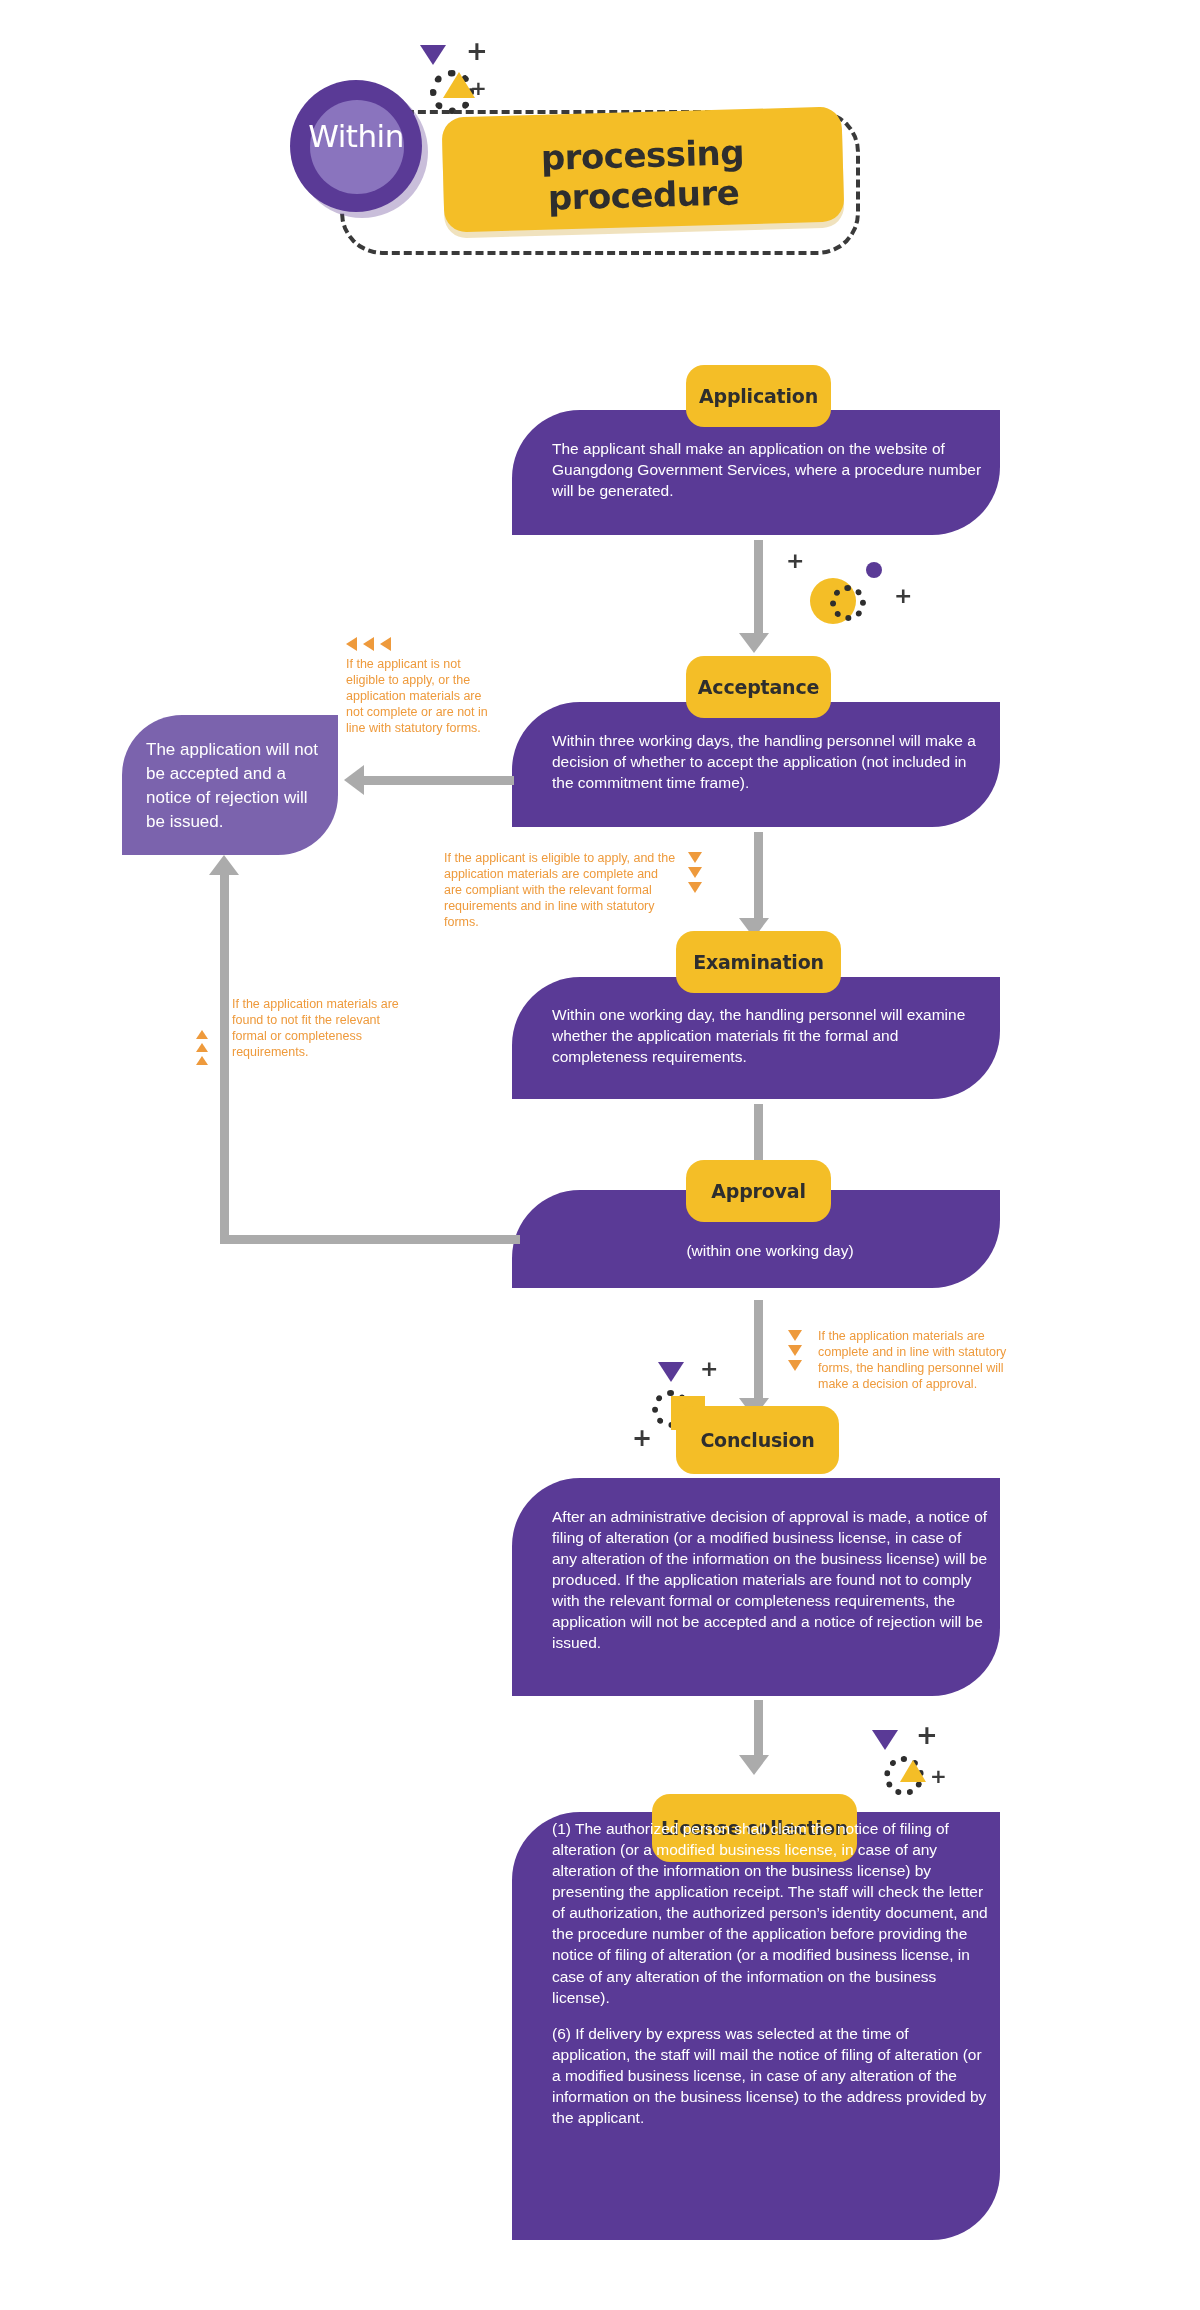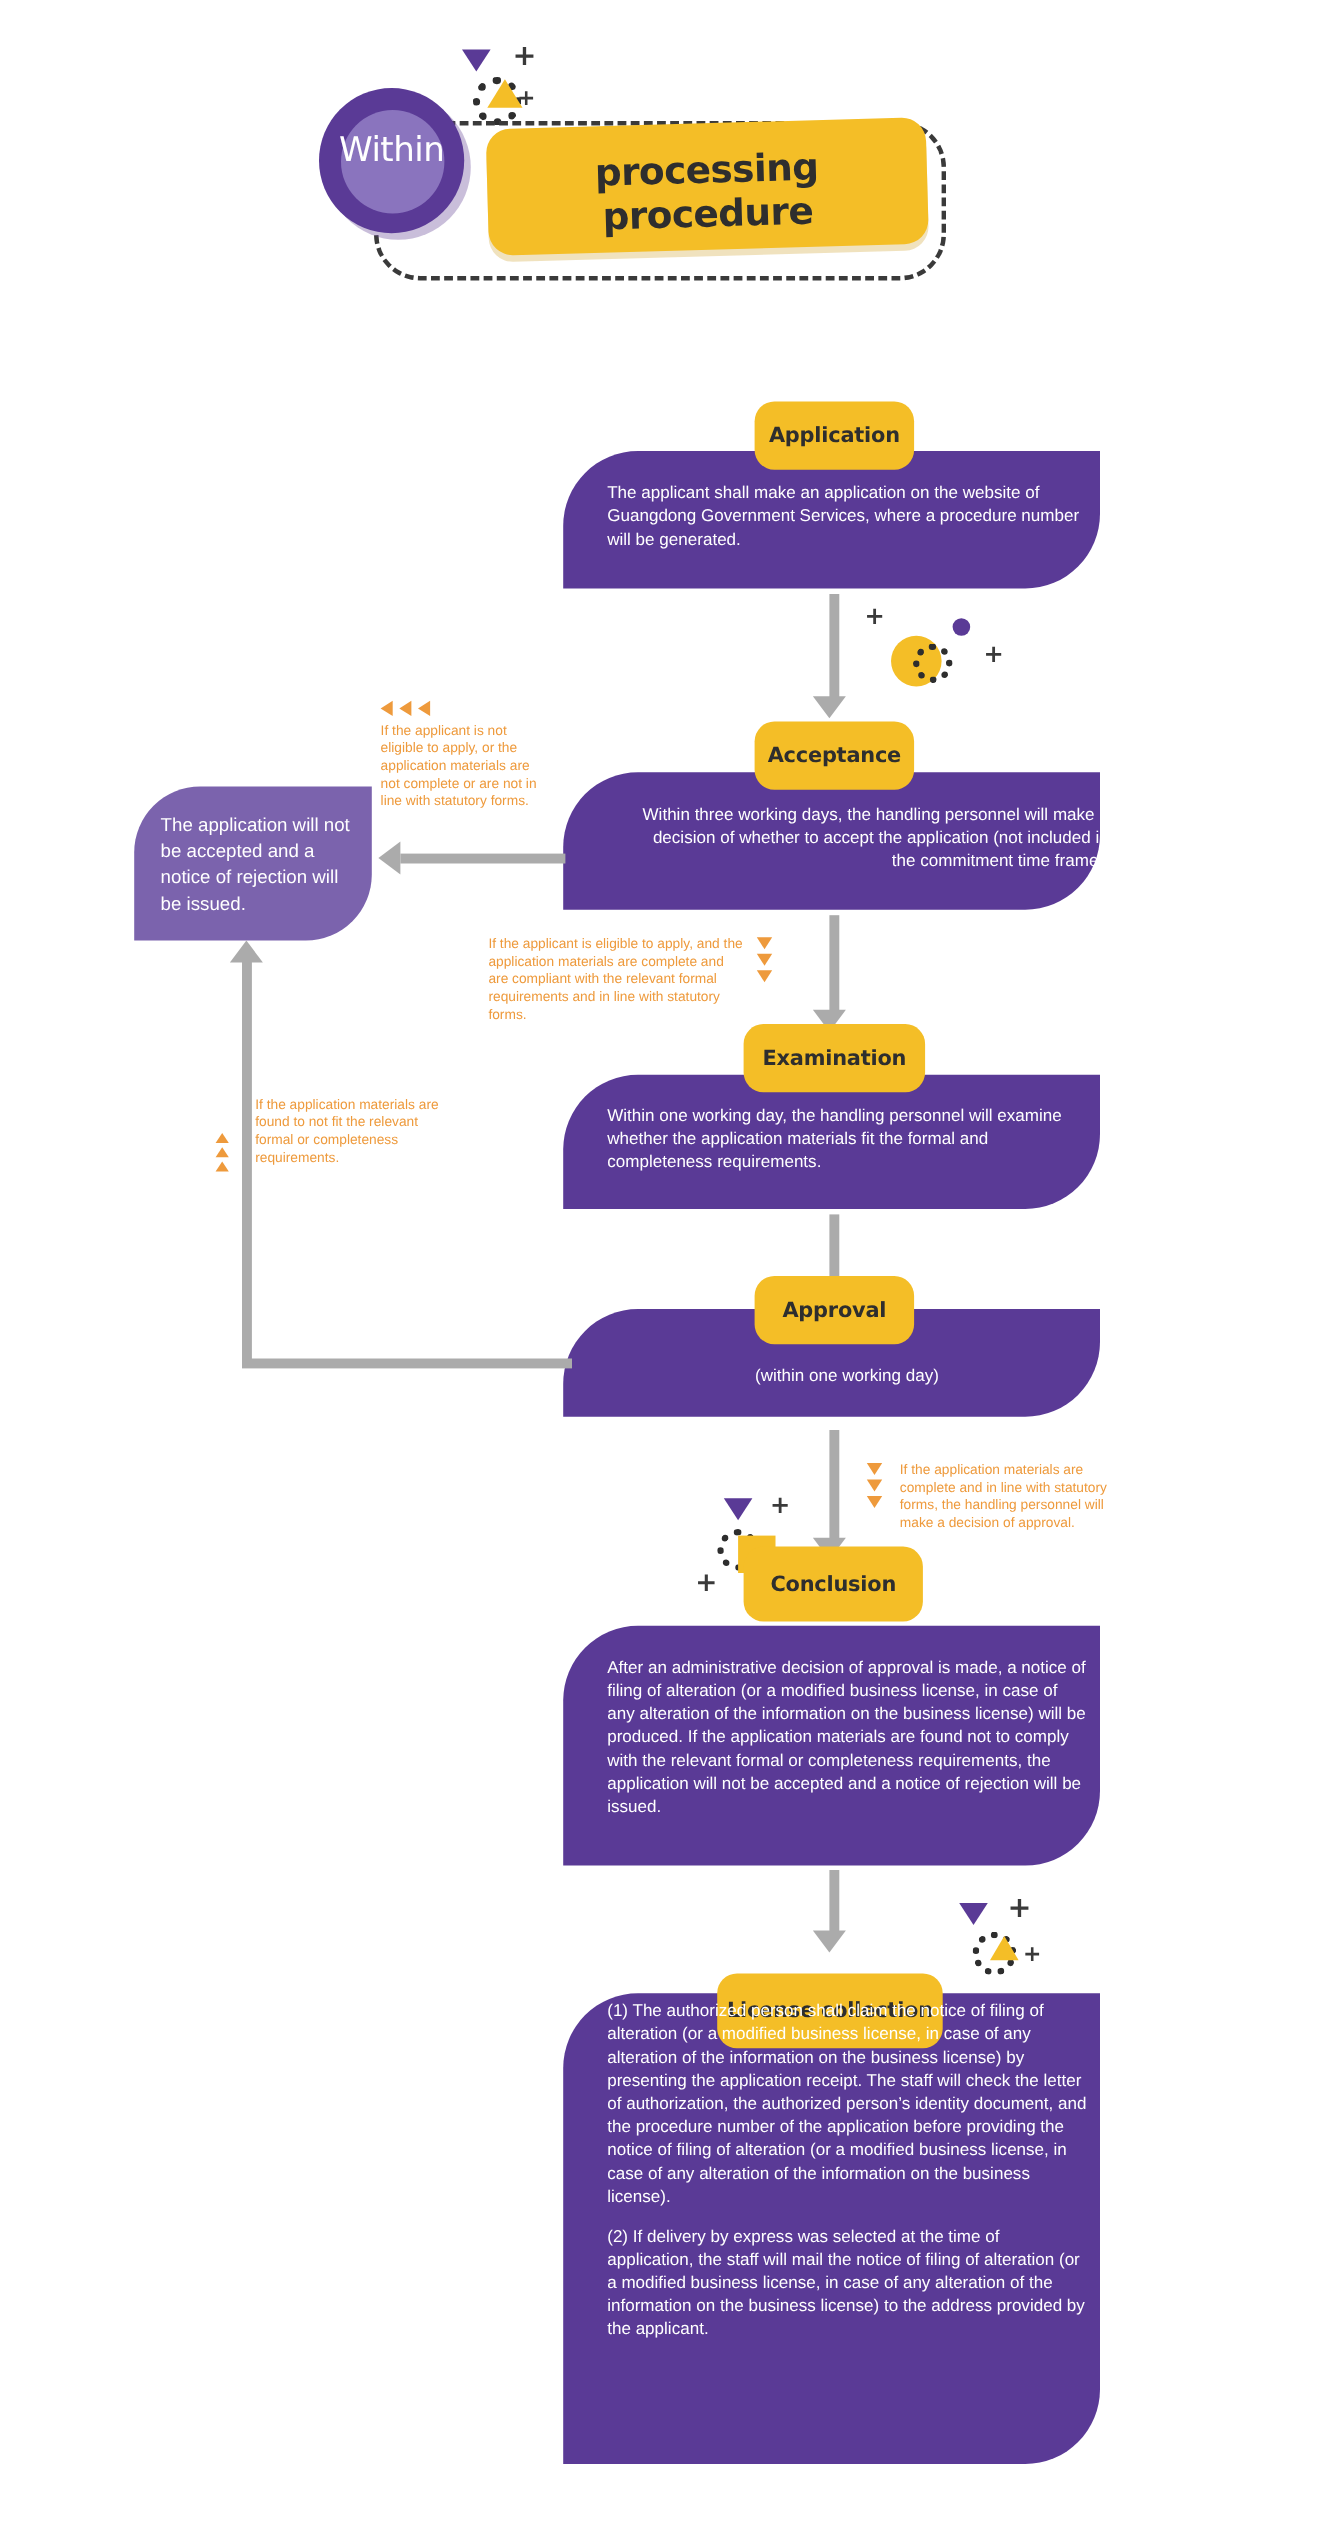--- a/index.html
+++ b/index.html
@@ -250,21 +250,21 @@
       <div class="dotring" style="width:36px;height:36px;border-width:6px;"></div>
     </div>
   <div class="decor" style="left:866px; top:562px;">
       <div class="dot-purple"></div>
     </div>
   <div class="decor plus" style="left:894px; top:585px; font-size:22px;">+</div>
 
   <div class="stage">
     <div class="stage-body" style="left:512px; top:702px; width:488px; height:125px;"></div>
     <div class="stage-pill" style="left:686px; top:656px; width:145px; height:62px;">Acceptance</div>
-    <div class="stage-text" style="left:572px; top:730px; width:436px;text-align:right;">Within three working days, the handling personnel will make a decision of whether to accept the application (not included in the commitment time frame).</div>
+    <div class="stage-text" style="left:552px; top:730px; width:436px;">Within three working days, the handling personnel will make a decision of whether to accept the application (not included in the commitment time frame).</div>
   </div>
 
   <div class="reject-body" style="left:122px; top:715px; width:216px; height:140px;"></div>
   <div class="reject-text" style="left:146px; top:738px; width:180px;">The application will not be accepted and a notice of rejection will be issued.</div>
 
   <div class="h-line" style="left:364px; top:776px; width:150px;"></div>
   <div class="arrow-left" style="left:344px; top:765px;"></div>
 
   <div class="mk-left" style="left:346px; top:637px;">
     <div class="mk-tri-left"></div>
@@ -350,17 +350,17 @@
   <div class="decor" style="left:900px; top:1760px;">
       <div class="tri-up-yellow" style="border-left-width:13px;border-right-width:13px;border-bottom-width:22px;"></div>
     </div>
   <div class="decor plus" style="left:930px; top:1766px; font-size:20px;">+</div>
 
   <div class="stage">
     <div class="stage-body" style="left:512px; top:1812px; width:488px; height:428px;"></div>
     <div class="stage-pill" style="left:652px; top:1758px; width:205px; height:68px;margin-top:36px;">License collection</div>
     <div class="stage-text" style="left:552px; top:1818px; width:436px;">
       <p>(1) The authorized person shall claim the notice of filing of alteration (or a modified business license, in case of any alteration of the information on the business license) by presenting the application receipt. The staff will check the letter of authorization, the authorized person’s identity document, and the procedure number of the application before providing the notice of filing of alteration (or a modified business license, in case of any alteration of the information on the business license).</p>
-      <p>(2) If delivery by express was selected at the time of application, the staff will mail the notice of filing of alteration (or a modified business license, in case of any alteration of the information on the business license) to the address provided by the applicant.</p>
+      <p>(6) If delivery by express was selected at the time of application, the staff will mail the notice of filing of alteration (or a modified business license, in case of any alteration of the information on the business license) to the address provided by the applicant.</p>
     </div>
   </div>
 
 </div>
 
 </body></html>

